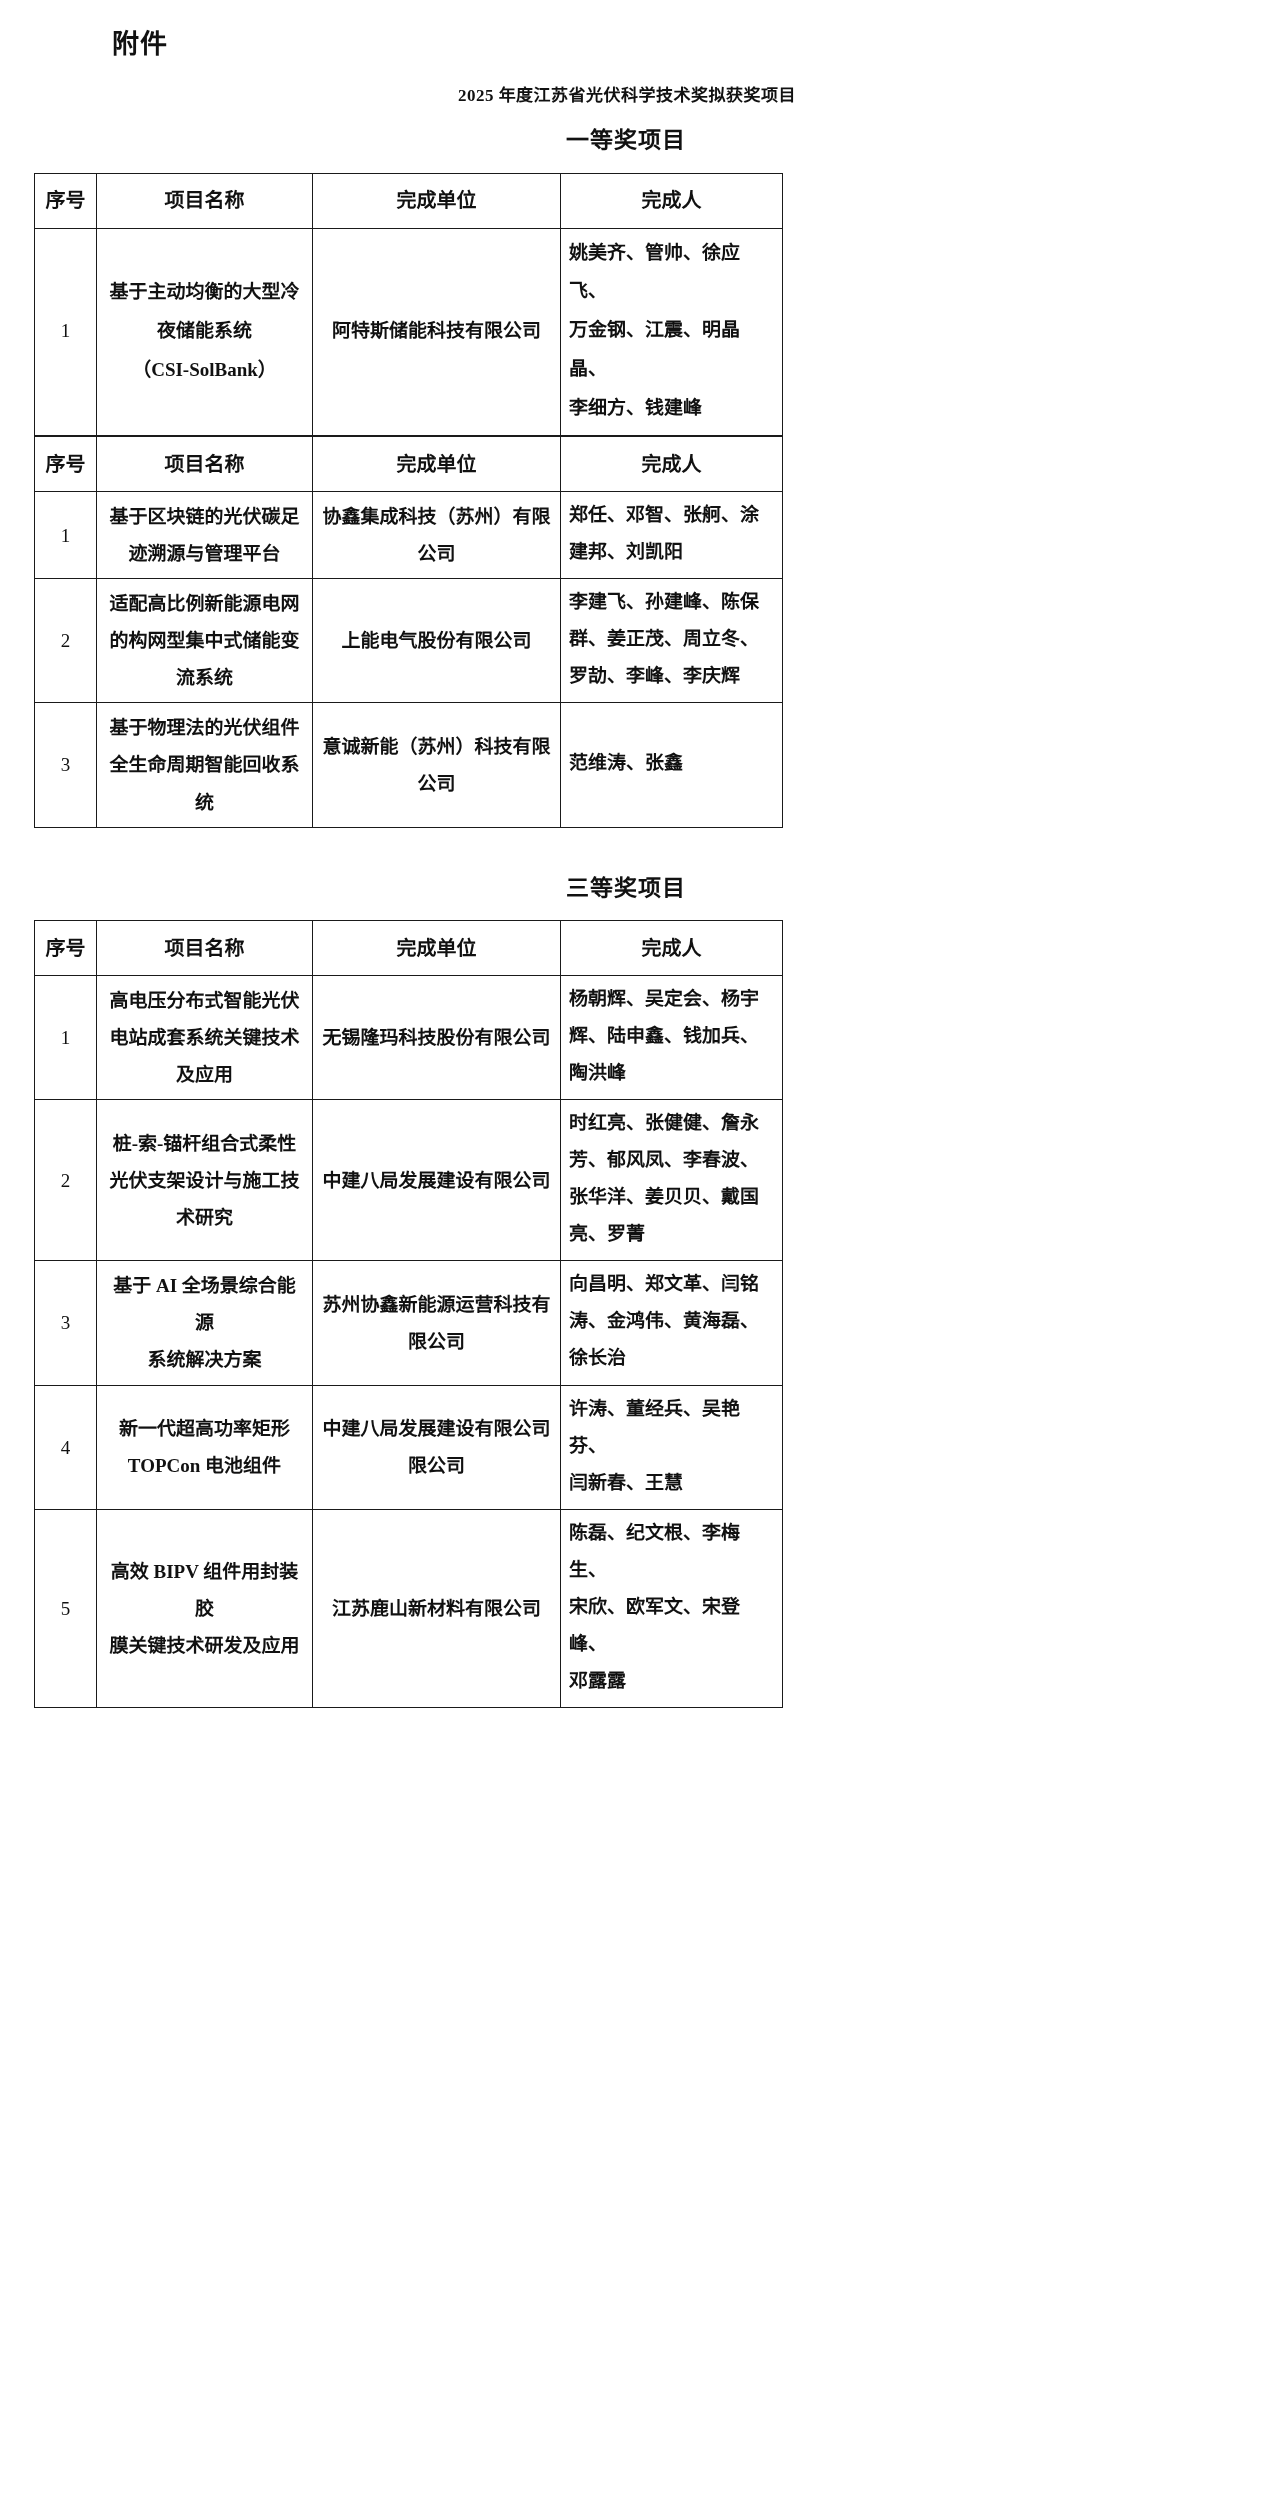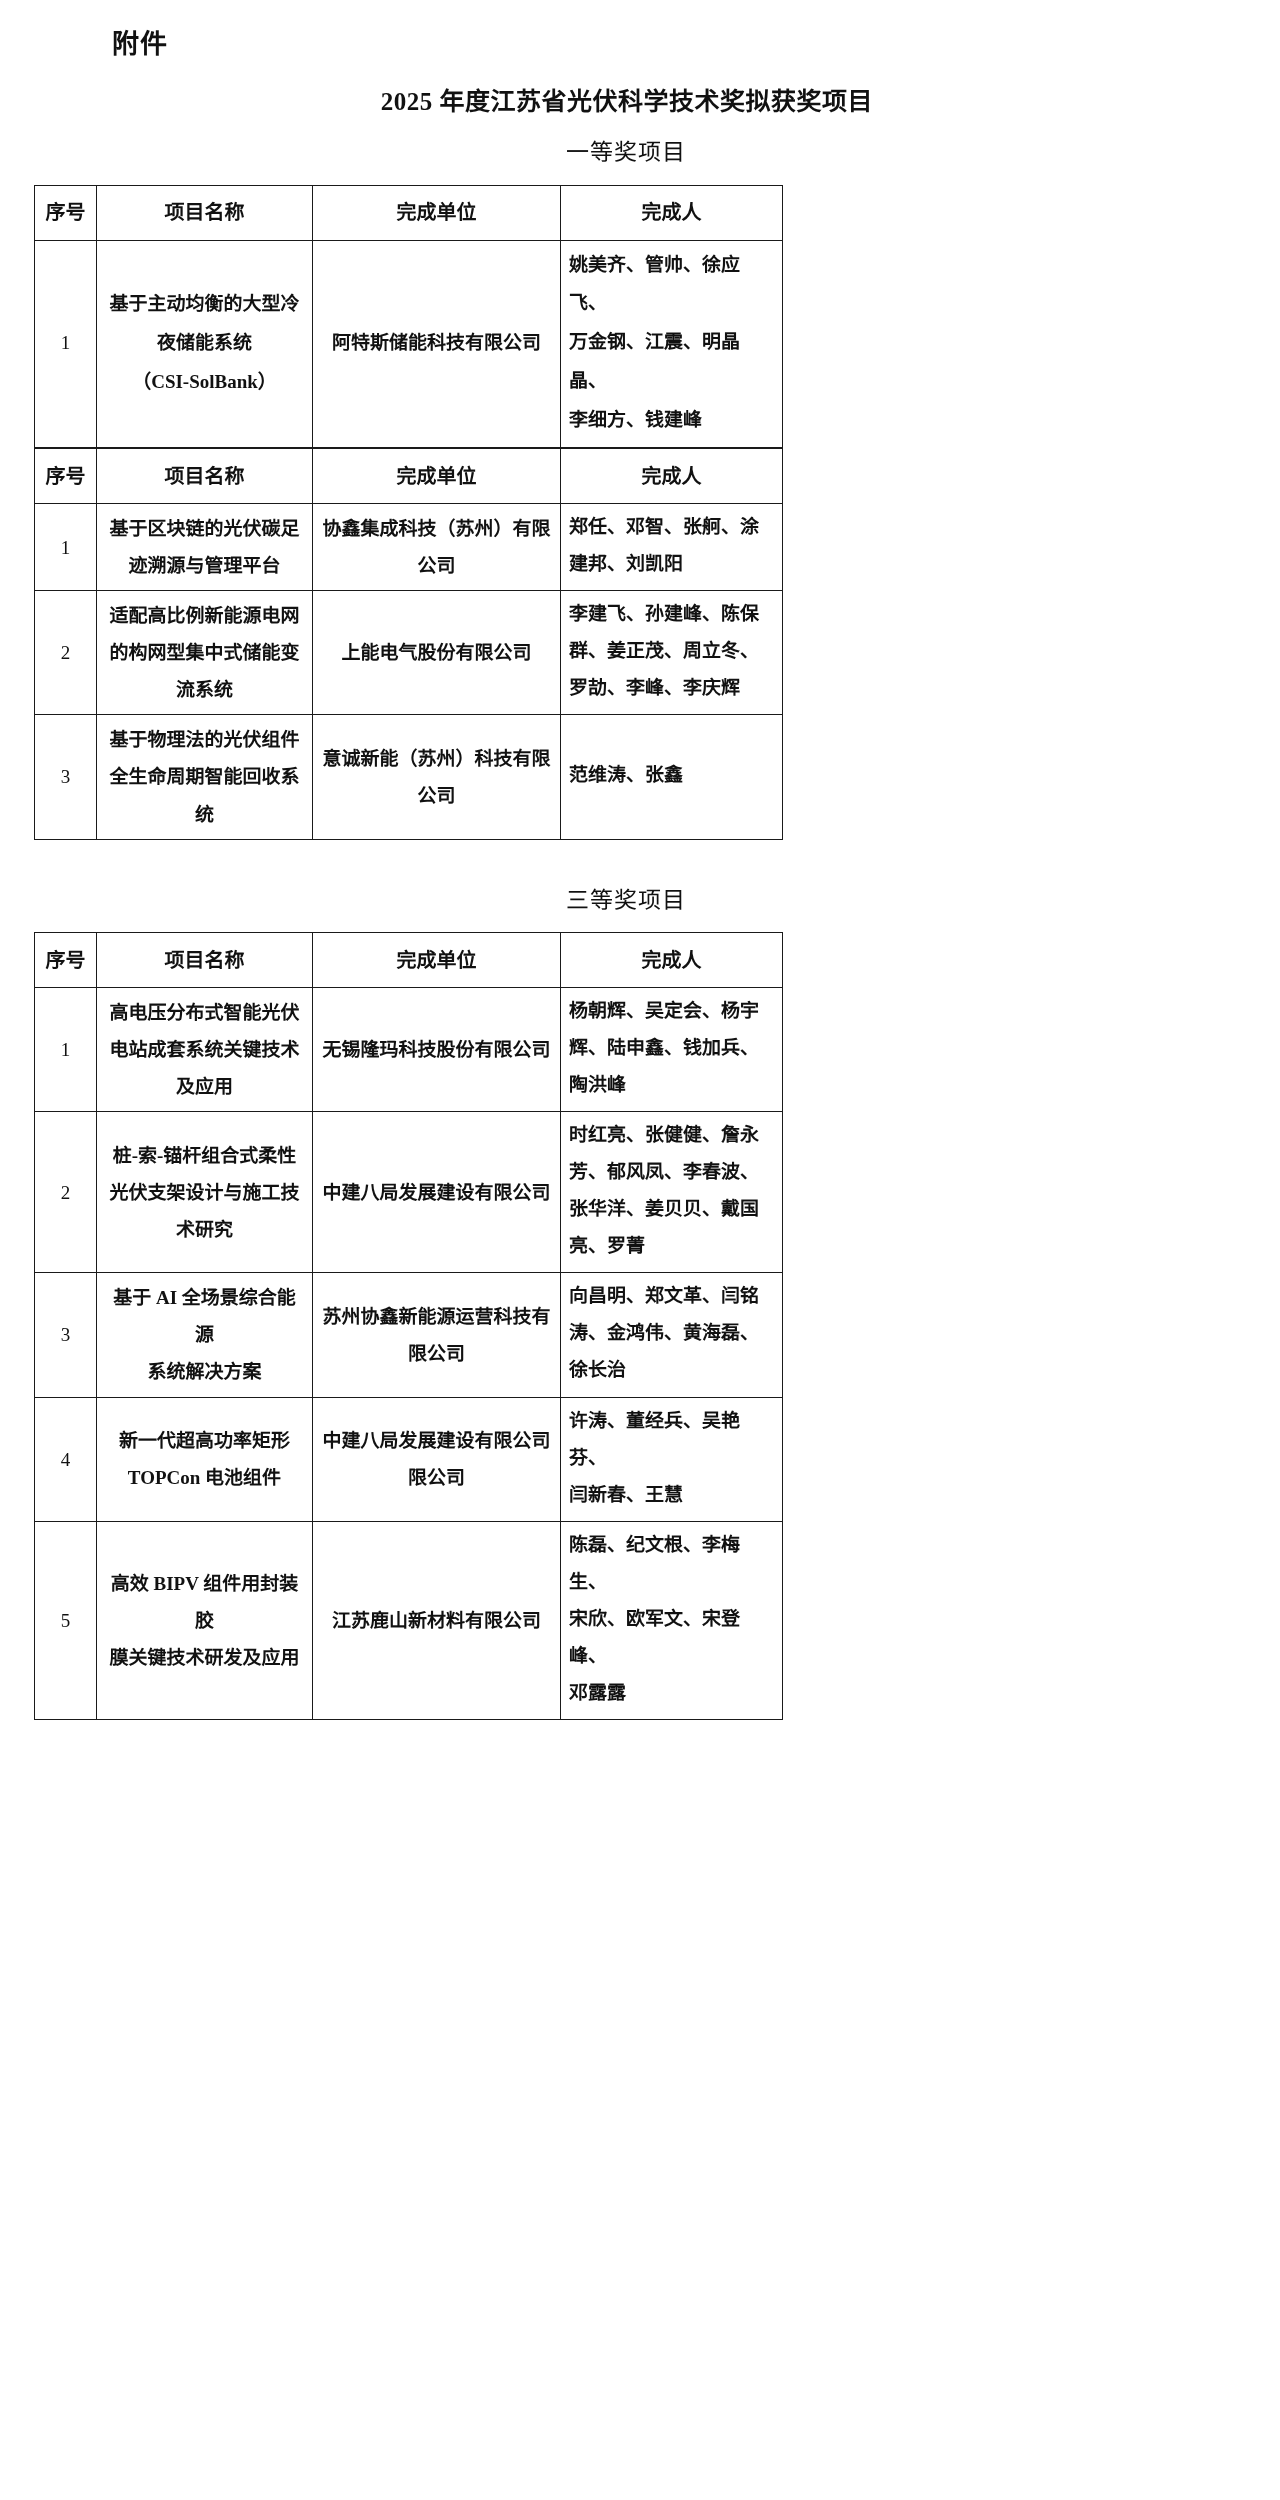--- a/index.html
+++ b/index.html
@@ -24,31 +24,31 @@
 
   
   .attachment-label {
     font-size: 27px;
     font-weight: 700;
     letter-spacing: 1px;
     margin: 6px 0 0 112px;
     line-height: 1.5;
   }
   .doc-title {
-    font-size: 25px;
+    font-size: 17px;
     font-weight: 700;
     text-align: center;
     letter-spacing: 0.5px;
     margin: 18px 0 0 0;
     line-height: 1.5;
     padding-left: 10px;
   }
   .award-heading {
     font-size: 23px;
-    font-weight: 400;
+    font-weight: 700;
     text-align: center;
     letter-spacing: 1px;
     line-height: 1.5;
     padding-left: 8px;
   }
   .h-first  { margin: 16px 0 14px 0; }
   .h-second { margin: 42px 0 14px 0; }
   .h-third  { margin: 44px 0 14px 0; }
 
   

